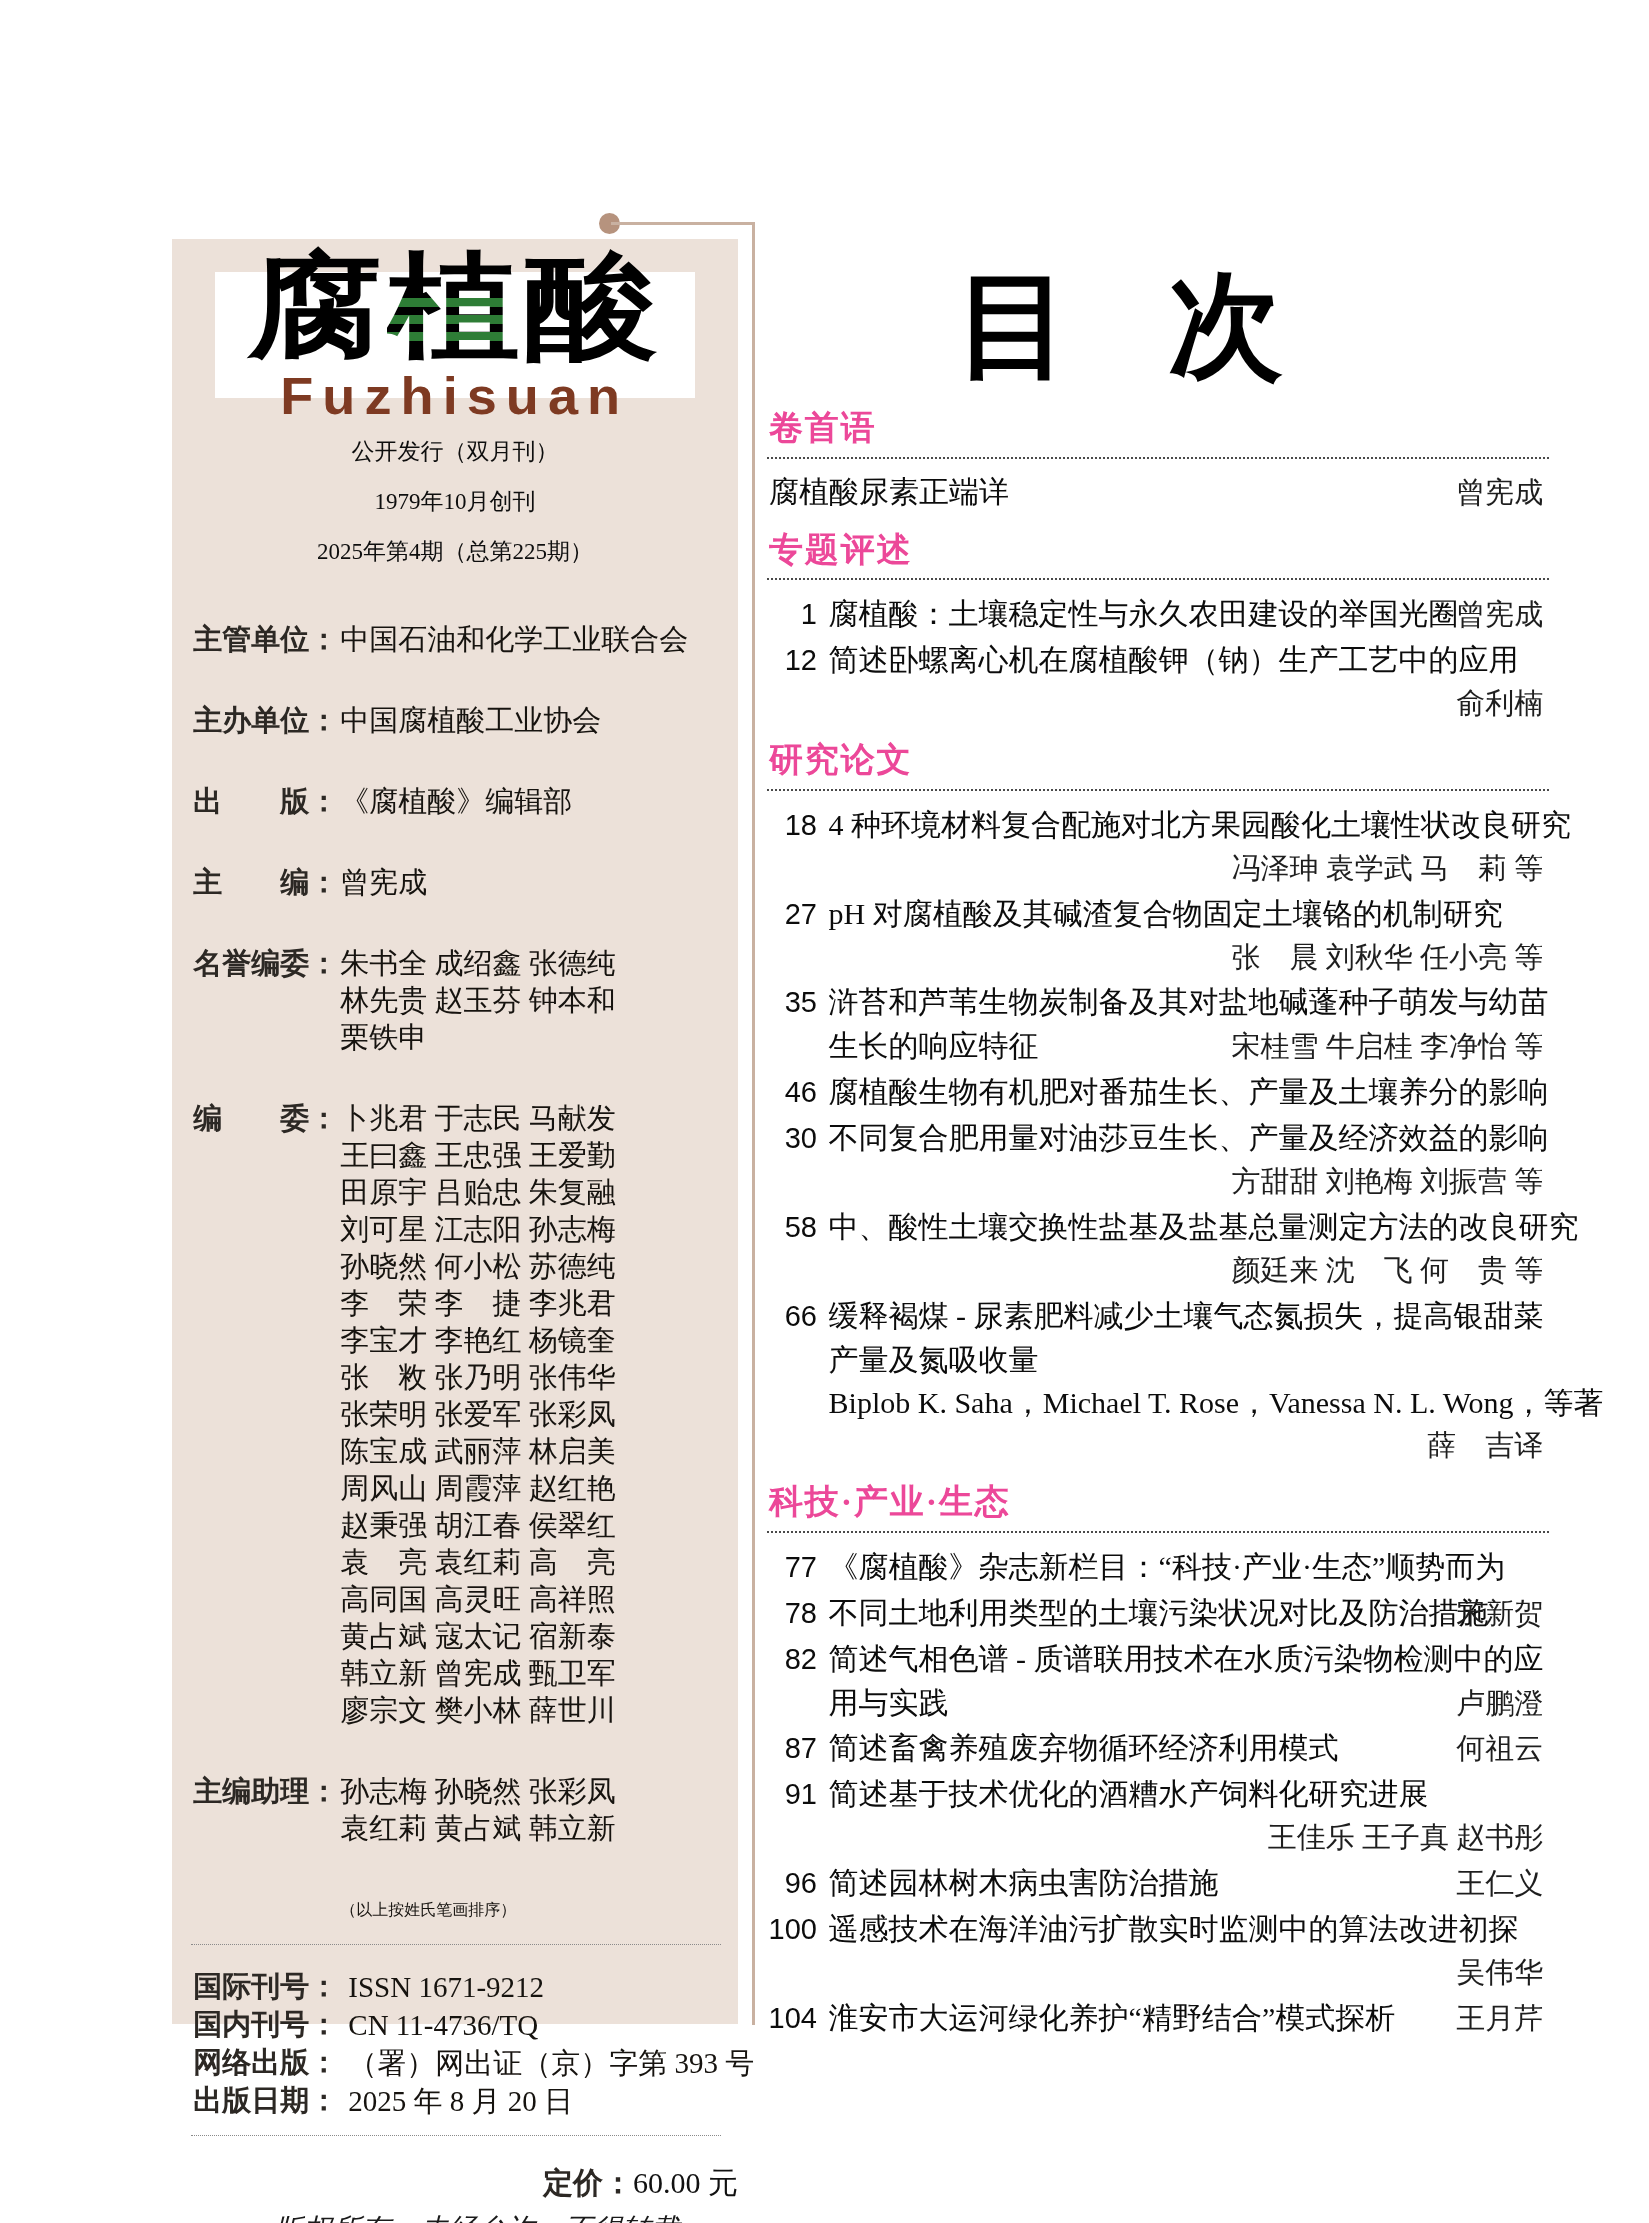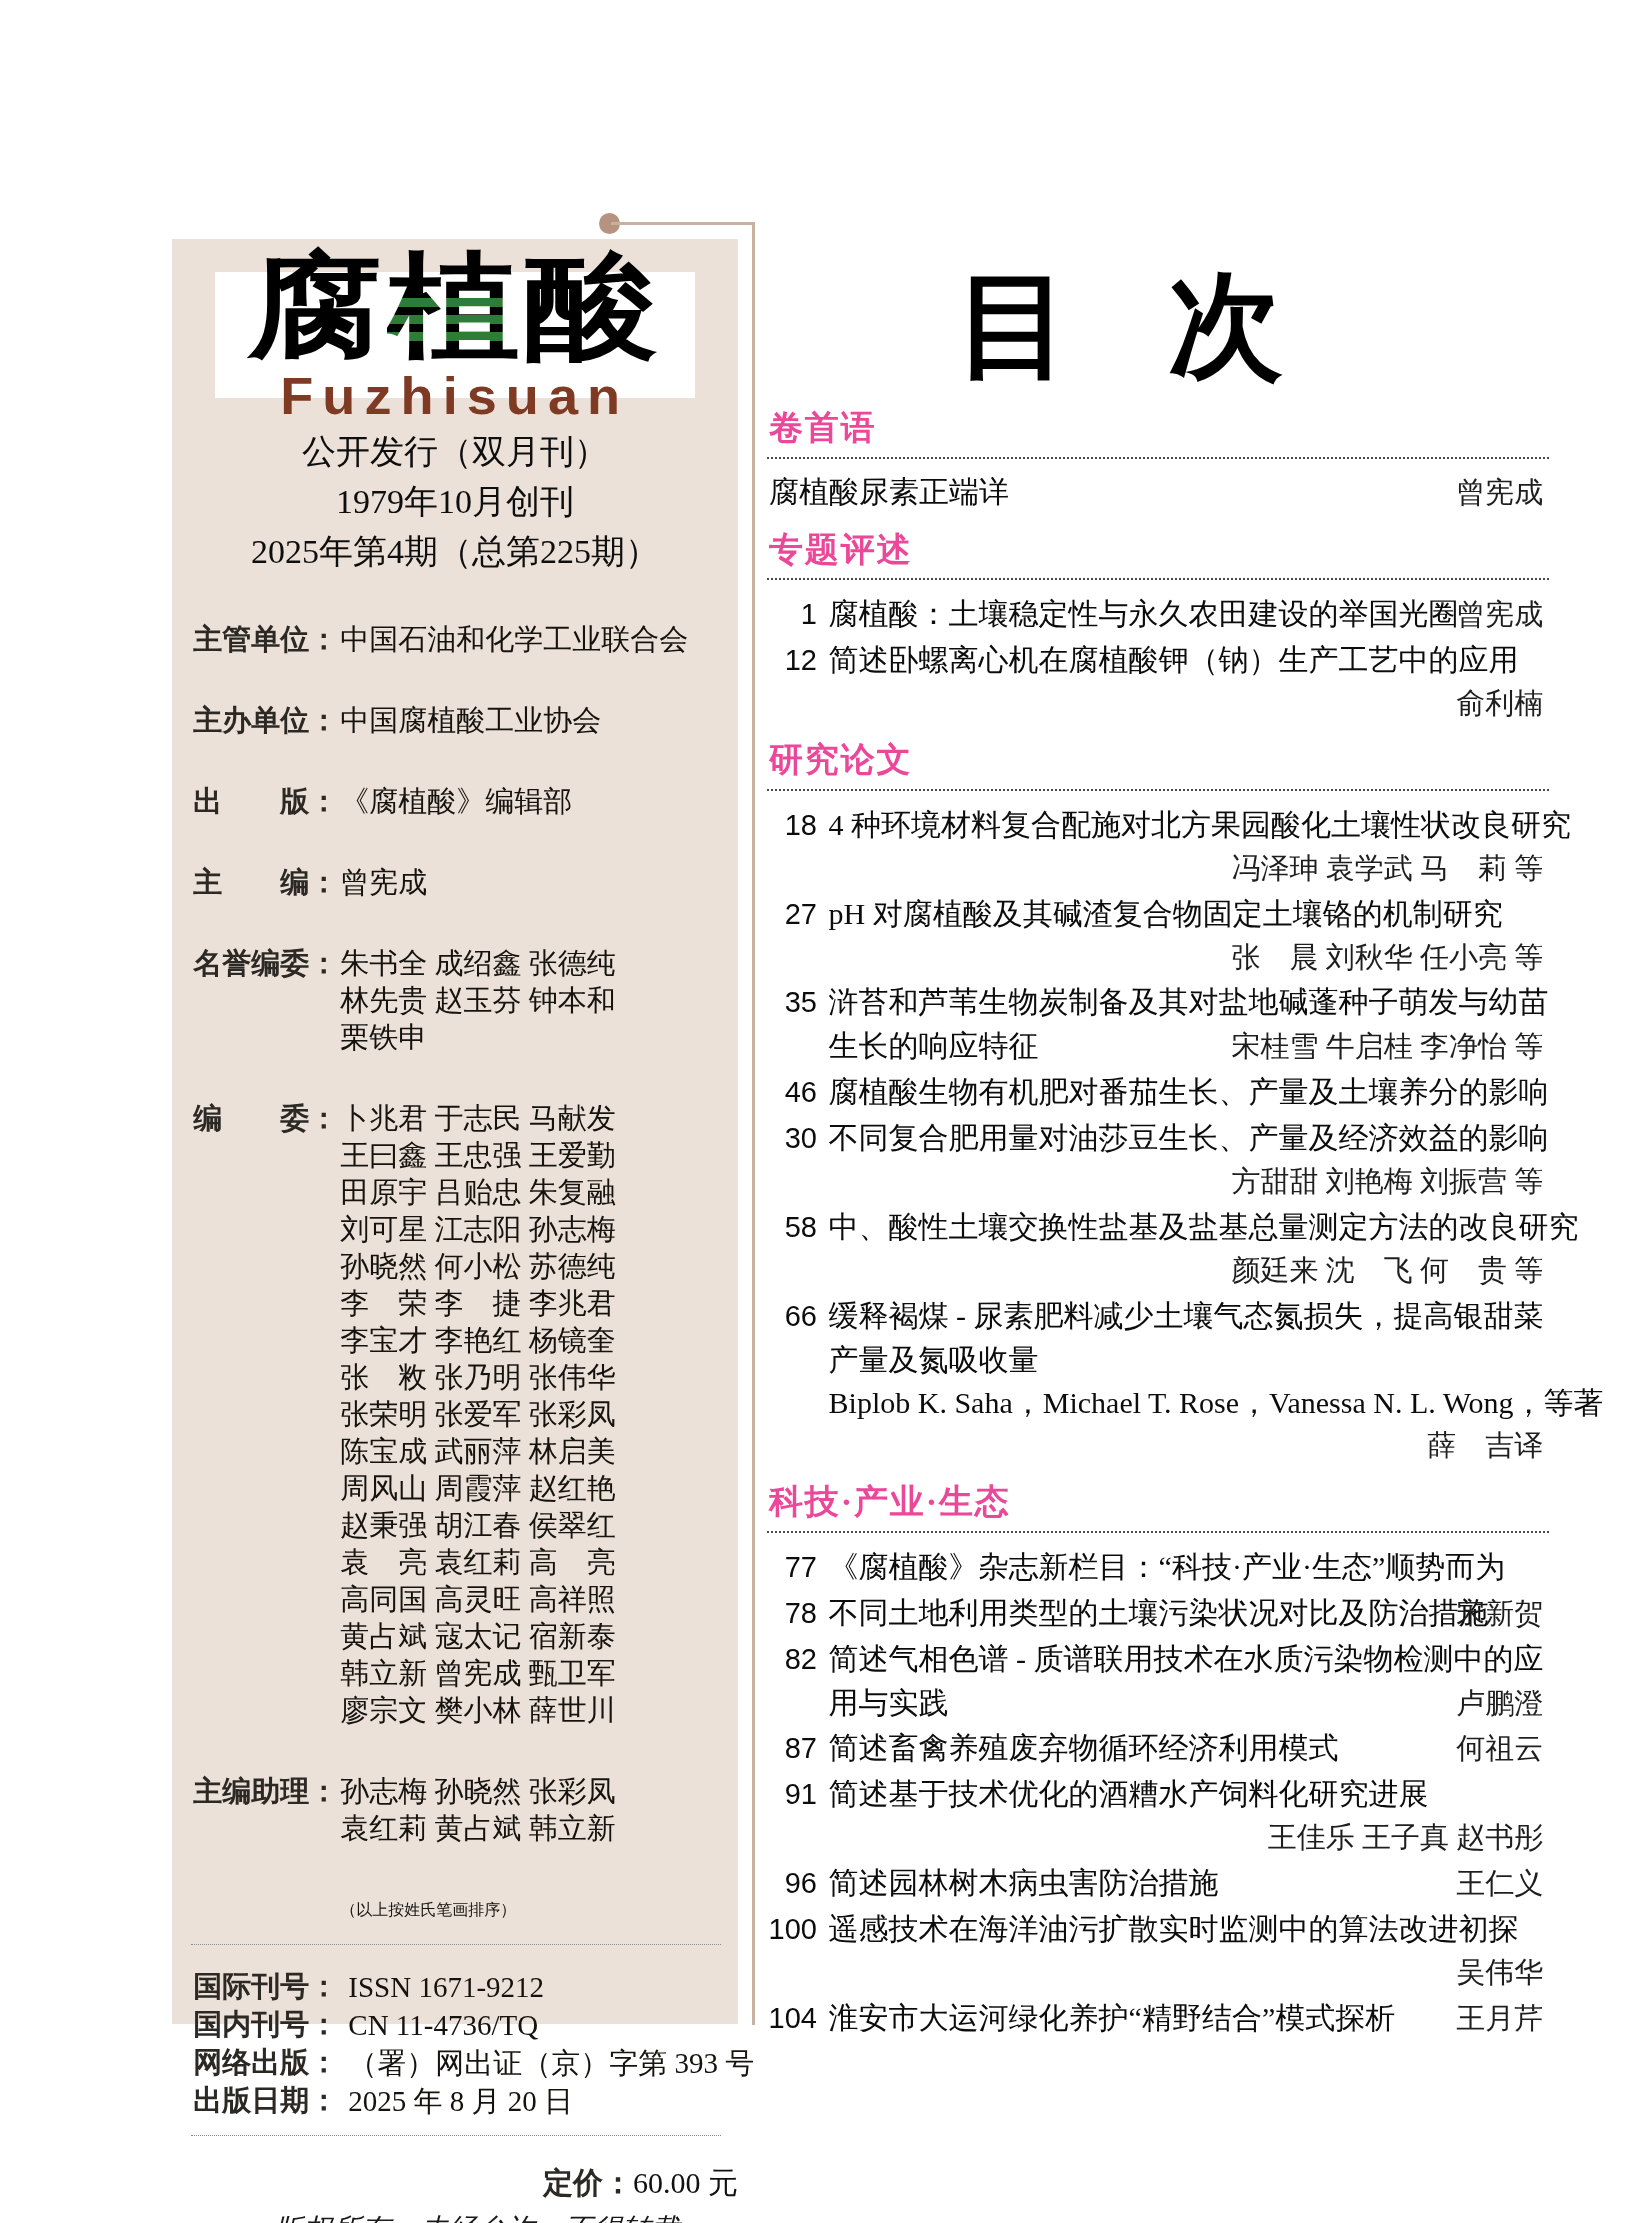--- a/index.html
+++ b/index.html
@@ -12,21 +12,21 @@
   
   .sidebar{position:absolute;left:172px;top:239px;width:566px;height:1785px;background:#ece1d9;}
   .logo-box{margin:33px auto 0 43px;width:480px;height:126px;background:#ffffff;
             display:flex;flex-direction:column;align-items:center;justify-content:center;}
   .logo-cn{font-family:"Liberation Sans",sans-serif;font-weight:900;font-size:115px;line-height:1.02;
            letter-spacing:3.9px;color:#000;white-space:nowrap;transform:scaleX(1.16);transform-origin:center;}
   .logo-char-green{background:linear-gradient(180deg,#000 0 44%,#2e7d36 44% 51%,#000 51% 57%,#2e7d36 57% 64%,#000 64% 70%,#2e7d36 70% 77%,#000 77% 100%);
            -webkit-background-clip:text;background-clip:text;color:transparent;}
   .logo-en{font-family:"Liberation Sans",sans-serif;font-weight:bold;font-size:52px;line-height:1;
            letter-spacing:8.7px;color:#7e3a22;margin-top:3.9px;transform:scaleX(1.04);transform-origin:center;white-space:nowrap;}
-  .issue-info{margin-top:29px;text-align:center;font-size:34px;line-height:50px;color:#0e0e0e;}
+  .issue-info{margin-top:29px;text-align:center;font-size:23px;line-height:50px;color:#0e0e0e;}
   .fields{margin:13.6px 13.6px 0 21.3px;}
   .field{display:flex;margin-top:44px;}
   .flabel{flex:none;width:147px;font-family:"Liberation Sans",sans-serif;font-weight:bold;
           font-size:29px;line-height:37px;color:#2c2824;white-space:nowrap;}
   .fvals{flex:1;min-width:0;}
   .fline{font-size:29px;line-height:37px;color:#16130f;white-space:nowrap;}
   .fnote{font-size:16px;}
   .sep{border-top:1.9px dotted #8b8b8b;margin:15.5px 17.5px 0 19.4px;}
   .issn-block{margin:23px 13.6px 0 21.3px;}
   .issn-row{display:flex;}

